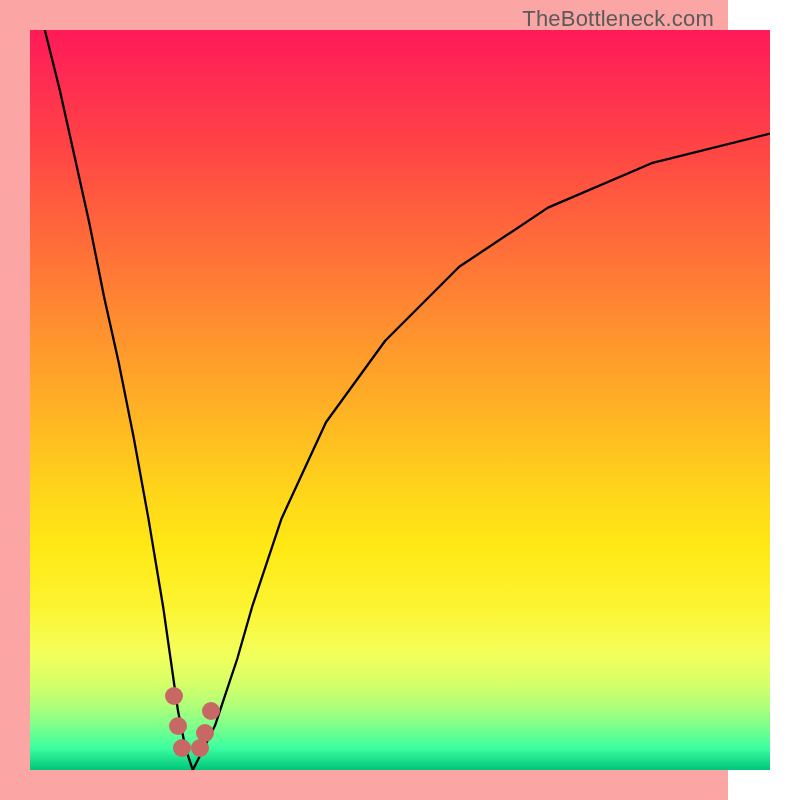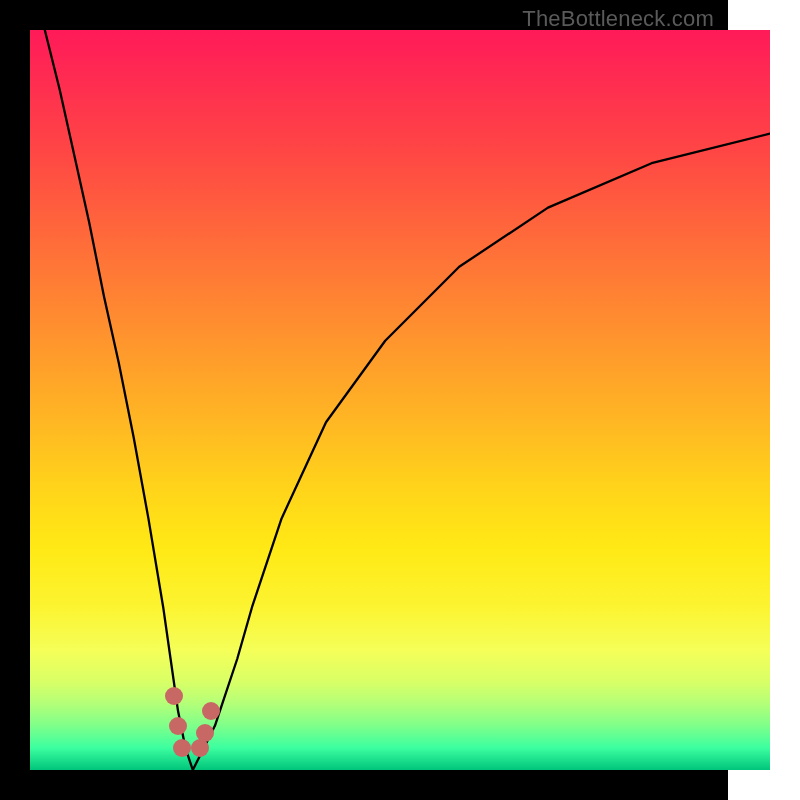--- a/index.html
+++ b/index.html
@@ -1,20 +1,20 @@
 <!DOCTYPE html>
 <html><head>
 <meta charset="utf-8">
 <style>
   * { margin: 0; padding: 0; box-sizing: border-box; }
   html, body { width: 800px; height: 800px; overflow: hidden; }
   .outer {
     width: 728px;
     height: 800px;
-    background: #000000;
+    background: #fca5a5;
     position: relative;
   }
   .watermark {
     position: absolute;
     top: 6px;
     right: 14px;
     color: #5a5a5a;
     font-family: Arial, Helvetica, sans-serif;
     font-size: 22px;
     font-weight: 500;

